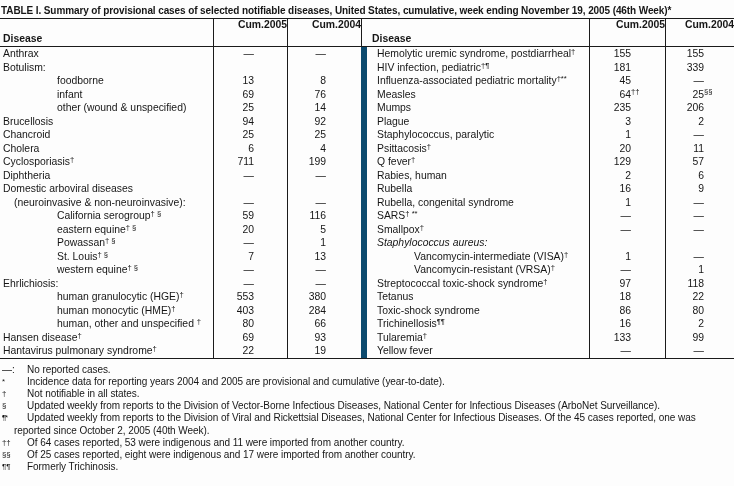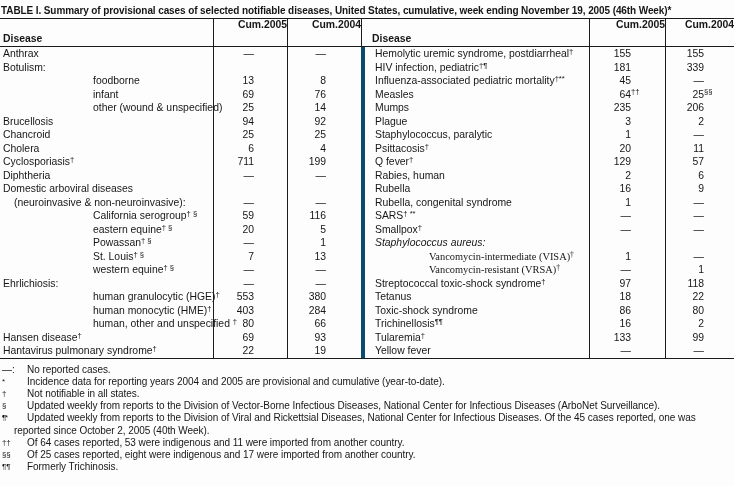--- a/index.html
+++ b/index.html
@@ -39,24 +39,24 @@
   .left .hd { padding-left: 3px; }
   .right .hd { padding-left: 10px; border-left: 1px solid #1b1b1b; }
   .hc {
     font-weight: bold;
     border-bottom: 1px solid #1b1b1b;
     border-left: 1px solid #1b1b1b;
     display: flex; flex-direction: row; justify-content: flex-end;
     text-align: center; line-height: 12px; padding-bottom: 1px;
   }
   .left .d { padding-left: 3px; }
-  .right .d { padding-left: 10px; border-left: 4px solid #0c4a6e; }
+  .right .d { padding-left: 10px; border-left: 6px solid #0c4a6e; }
   .left .d.ind1 { padding-left: 14px; }
-  .left .d.ind2 { padding-left: 57px; margin-left: 36px; }
-  .right .d.ind2 { padding-left: 64px; font-family: Liberation Serif, serif; }
+  .left .d.ind2 { padding-left: 57px; }
+  .right .d.ind2 { padding-left: 47px; }
   .it > .lbl { font-style: italic; }
   .n { text-align: right; border-left: 1px solid #1b1b1b; }
   .left .n1 { padding-right: 33px; }
   .left .n2 { padding-right: 35px; }
   .right .n1 { padding-right: 34px; }
   .right .n2 { padding-right: 30px; }
   .lsup { font-size: 7.6px; vertical-align: 3.5px; line-height: 0; letter-spacing: 0; }
   .nsup {
     display: inline-block; width: 0; overflow: visible; white-space: nowrap;
     font-size: 7.6px; vertical-align: 3.5px; line-height: 0;

